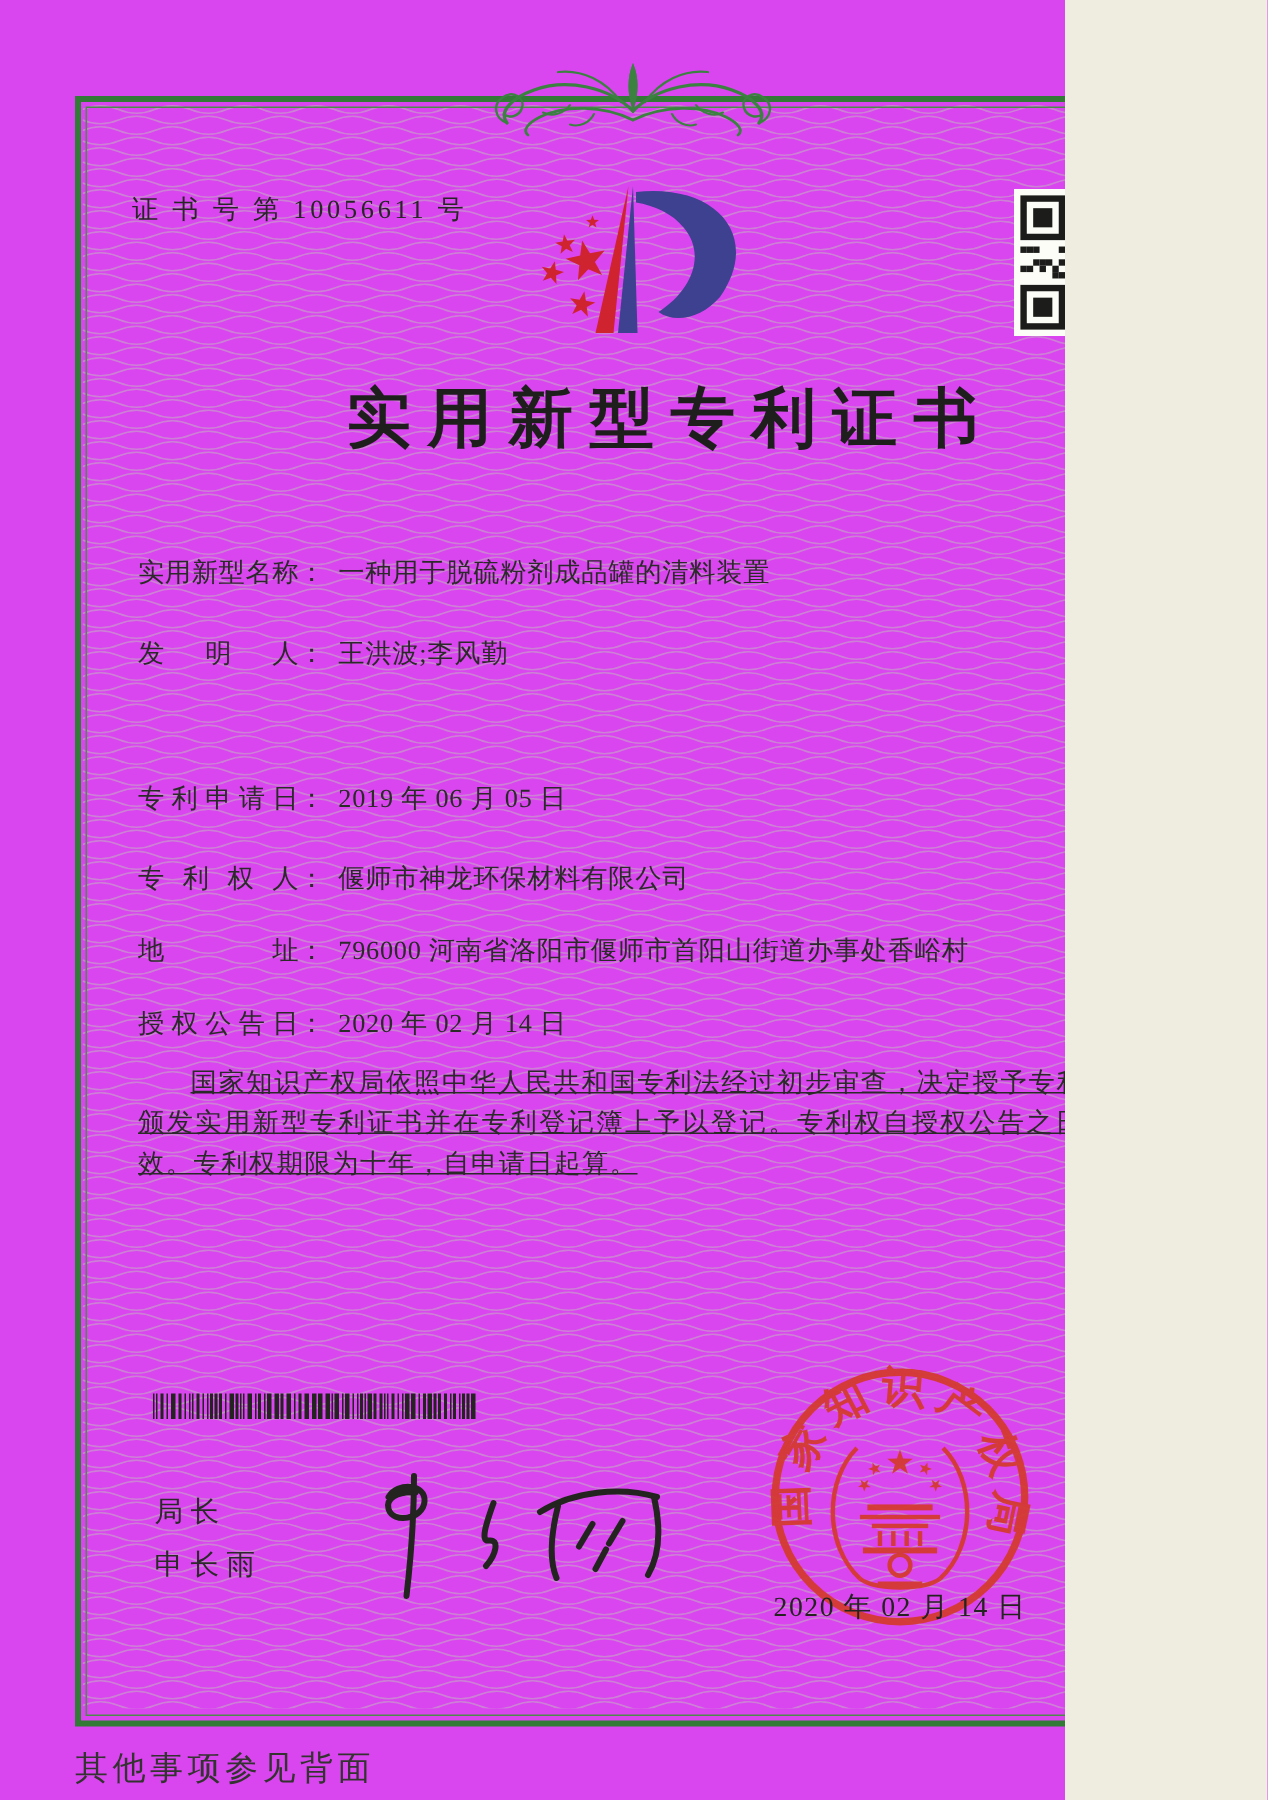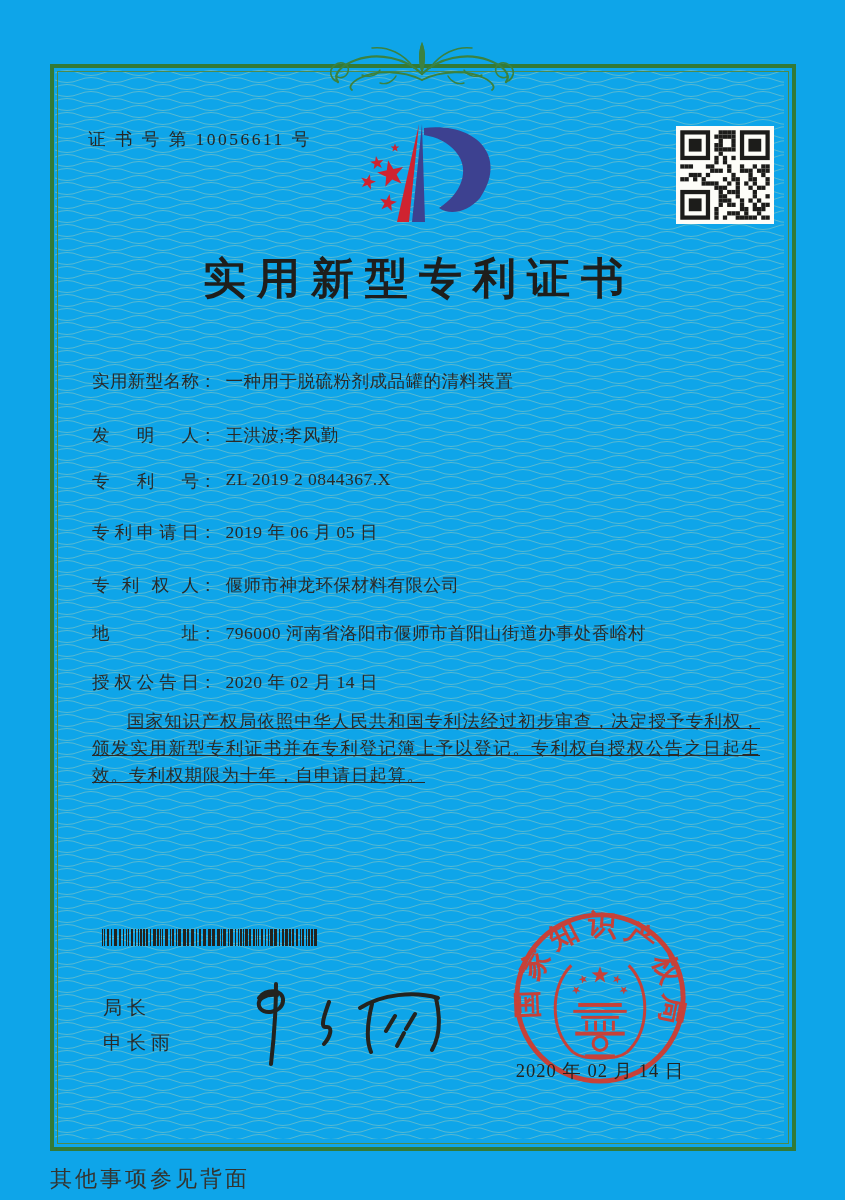--- a/index.html
+++ b/index.html
@@ -2,22 +2,22 @@
 <html><head>
 <meta charset="utf-8">
 <style>
   html,body{margin:0;padding:0;}
   body{
     width:845px;height:1200px;
     font-family:"Liberation Serif","DejaVu Serif",serif;
     background:#efece0;
   }
   .page{
-    position:relative;width:845px;height:1200px;overflow:hidden;
-    background:#0ea5e9;color:#2a2a28;
+    position:relative;width:710px;height:1200px;overflow:hidden;
+    background:#d946ef;color:#2a2a28;
   }
   
   .waves{position:absolute;left:55px;top:68px;z-index:0;}
   
   .frame-outer{
     position:absolute;left:50px;top:64px;width:738px;height:1079px;
     border:4px solid #337a36;z-index:1;pointer-events:none;
   }
   .frame-inner{
     position:absolute;left:3px;top:3px;right:3px;bottom:3px;
@@ -27,20 +27,21 @@
   .cert-no{
     position:absolute;left:88px;top:127px;z-index:2;
     font-size:17.5px;letter-spacing:2.5px;color:#262624;
   }
   .logo{position:absolute;left:338px;top:114px;z-index:2;}
   .qr{position:absolute;left:676px;top:126px;z-index:2;background:#fdfdf8;}
   .title{
     position:absolute;left:50px;width:738px;top:250px;z-index:2;
     text-align:center;font-size:43px;font-weight:bold;letter-spacing:11px;
     color:#1e1e1c;
+    padding-left:28px;
   }
   .field-row{position:absolute;left:92px;z-index:2;font-size:17.5px;white-space:nowrap;}
   .field-label{
     display:inline-block;width:107px;text-align:justify;text-align-last:justify;
     vertical-align:top;
   }
   .field-colon{display:inline-block;vertical-align:top;}
   .field-value{display:inline-block;margin-left:9px;vertical-align:top;letter-spacing:.5px;}
   .grant-number{position:absolute;left:333px;top:0;white-space:nowrap;}
   .grant-number .field-label{width:90px;letter-spacing:1px;text-align-last:auto;}
@@ -397,23 +398,20 @@
     </svg>
 
   <div class="title">实用新型专利证书</div>
 
   <div class="field-row" style="top:369px">
     <span class="field-label">实用新型名称</span><span class="field-colon">：</span><span class="field-value">一种用于脱硫粉剂成品罐的清料装置</span>
   </div>
   <div class="field-row" style="top:423px">
     <span class="field-label">发明人</span><span class="field-colon">：</span><span class="field-value">王洪波;李风勤</span>
   </div>
-  <div class="field-row" style="top:469px">
-    <span class="field-label">专利号</span><span class="field-colon">：</span><span class="field-value">ZL 2019 2 0844367.X</span>
-  </div>
   <div class="field-row" style="top:520px">
     <span class="field-label">专利申请日</span><span class="field-colon">：</span><span class="field-value">2019 年 06 月 05 日</span>
   </div>
   <div class="field-row" style="top:573px">
     <span class="field-label">专利权人</span><span class="field-colon">：</span><span class="field-value">偃师市神龙环保材料有限公司</span>
   </div>
   <div class="field-row" style="top:621px">
     <span class="field-label">地址</span><span class="field-colon">：</span><span class="field-value">796000 河南省洛阳市偃师市首阳山街道办事处香峪村</span>
   </div>
 

